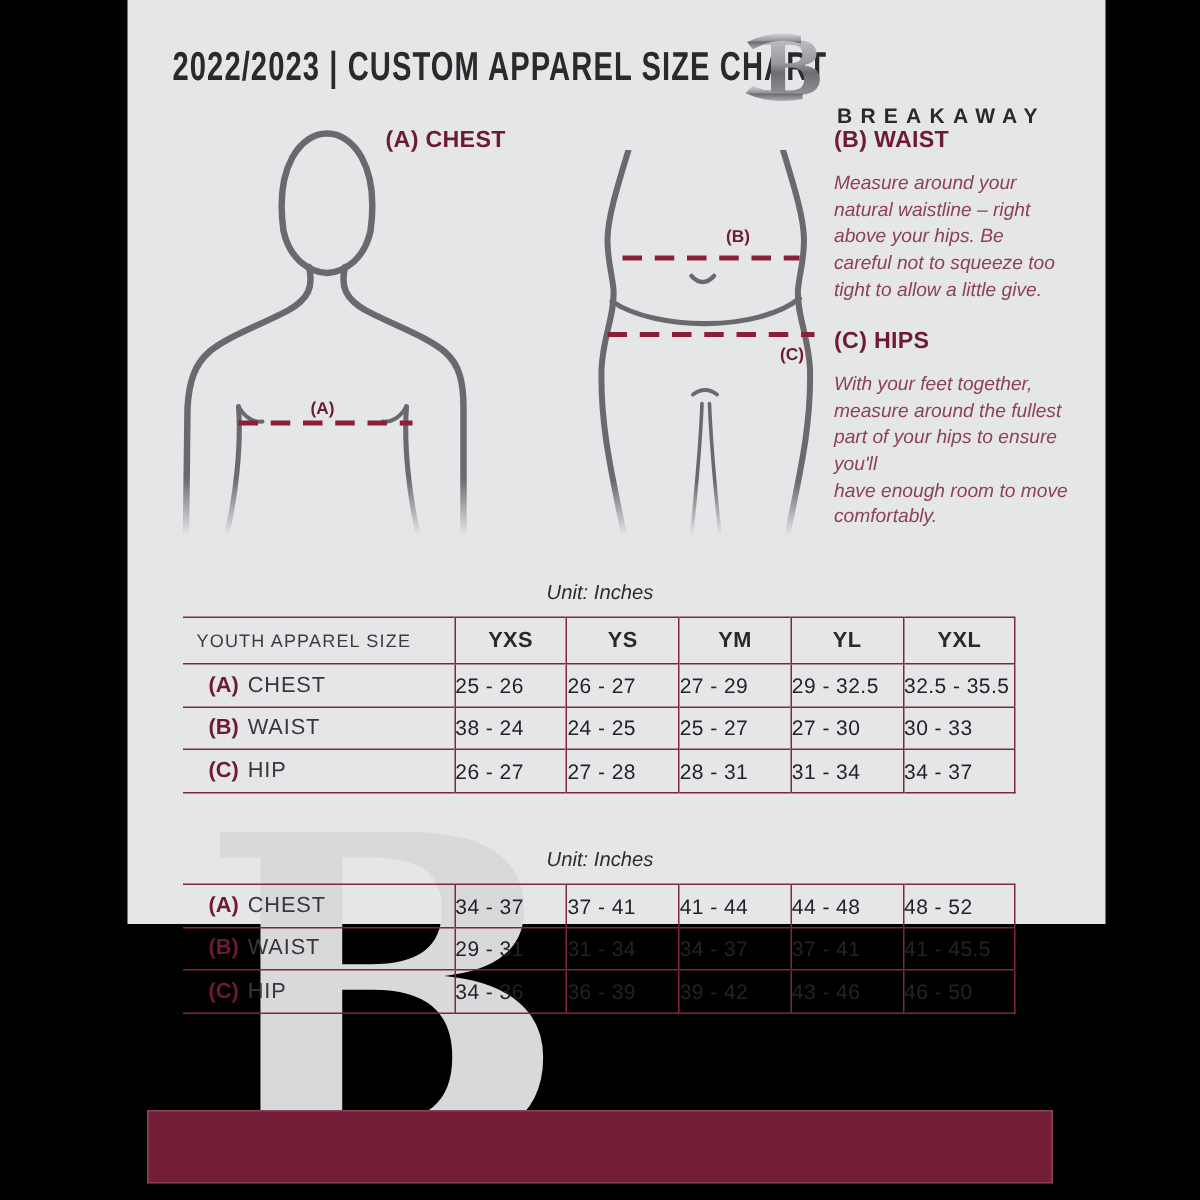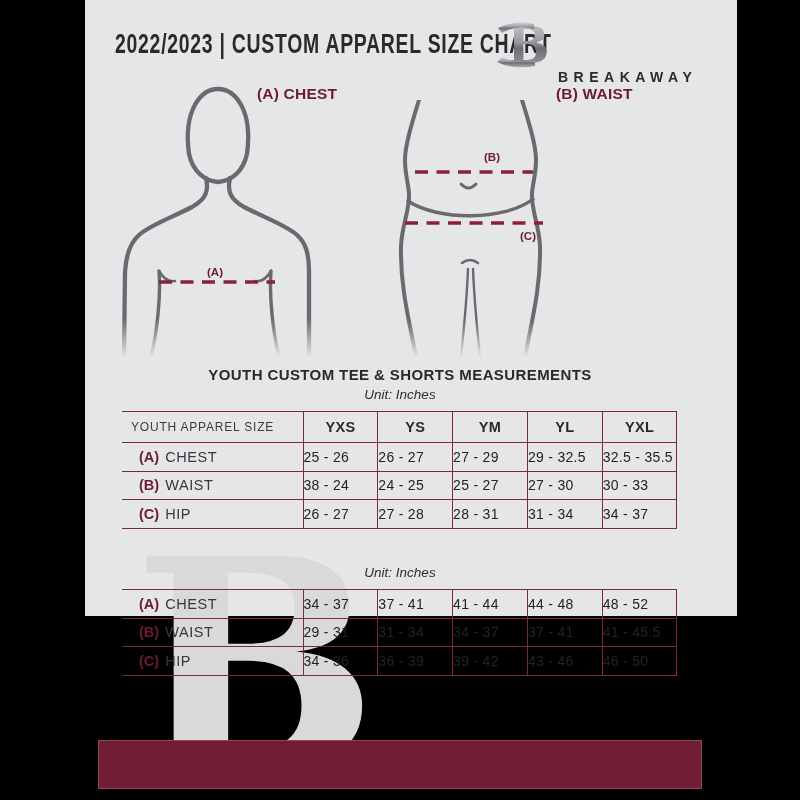--- a/index.html
+++ b/index.html
@@ -121,27 +121,30 @@
     <path d="M 69 163 Q 77 157 85 163" stroke-width="2.6"></path>
     <path d="M 75 169 C 74 196 71 228 68 257" stroke-width="2.4"></path>
     <path d="M 80 169 C 81 196 84 228 87 257" stroke-width="2.4"></path>
   </svg>
 
   <div class="instr instr-a">
     <h3>(A) CHEST</h3>
   </div>
   <div class="instr instr-b">
     <h3>(B) WAIST</h3>
+    <p>Measure around your natural waistline – right above your hips. Be careful not to squeeze too tight to allow a little give.</p>
   </div>
   <div class="instr instr-c">
+    <h3>(C) HIPS</h3>
+    <p>With your feet together, measure around the fullest part of your hips to ensure you'll
+have enough room to move comfortably.</p>
   </div>
 
   <div class="watermark">B</div>
 
-  <div class="tbl-title t-youth-title">YOUTH CUSTOM TEE &amp; SHORTS MEASUREMENTS</div>
   <div class="tbl-unit t-youth-unit">Unit: Inches</div>
   <table class="size-table tbl-youth">
     <colgroup>
         <col class="c0">
         <col class="cx">
         <col class="cx">
         <col class="cx">
         <col class="cx">
         <col class="cx">
       </colgroup>

